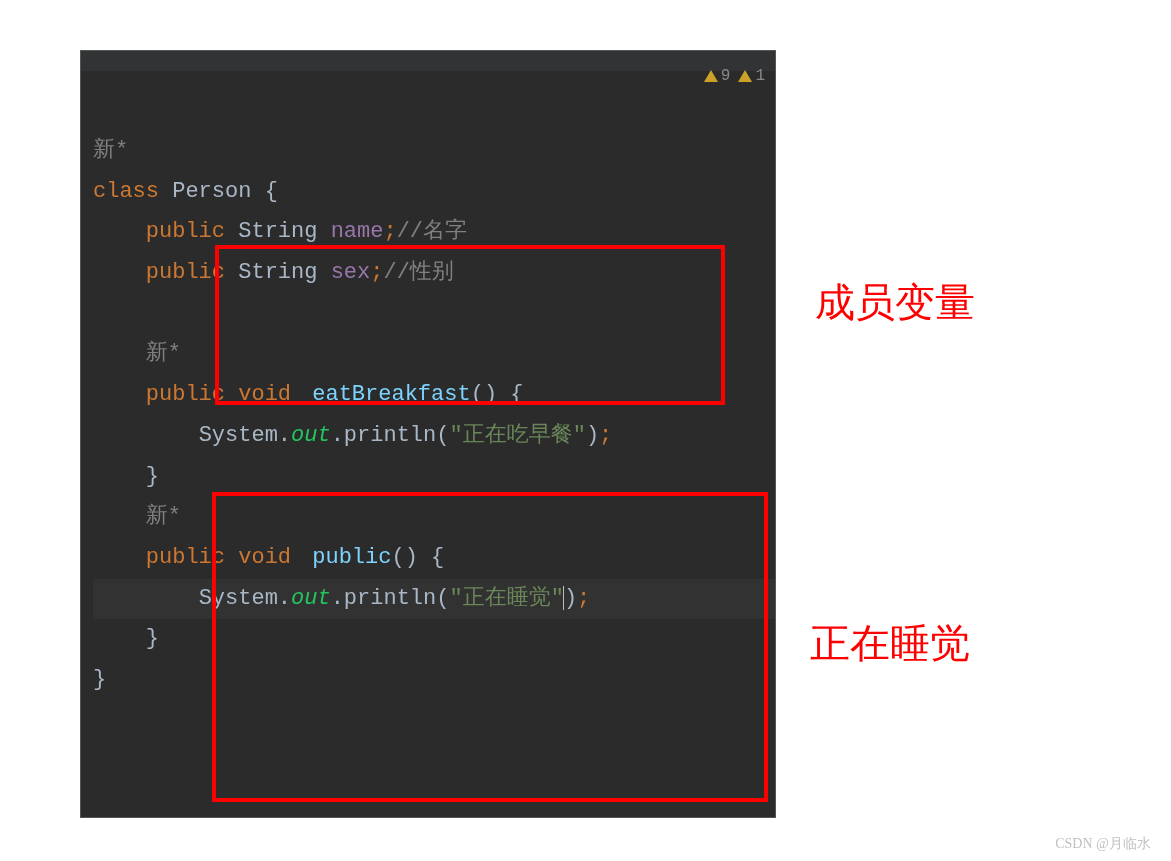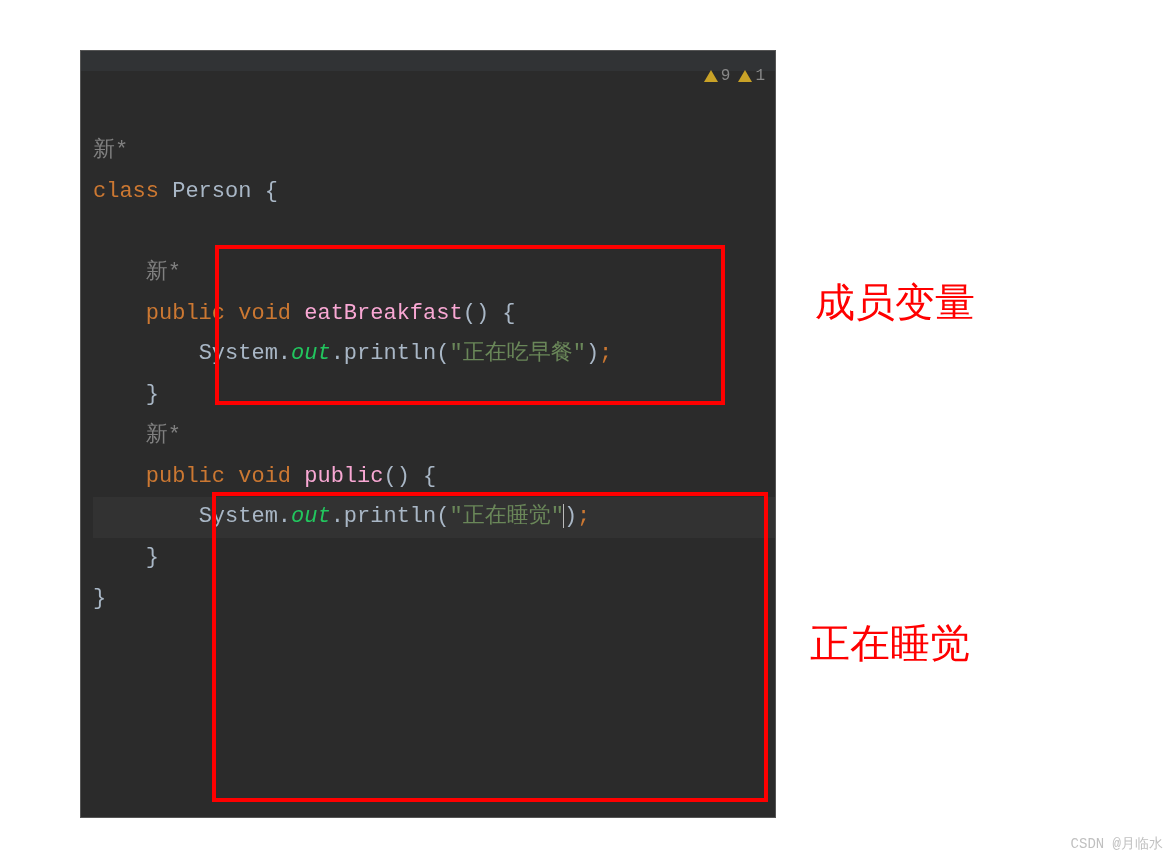--- a/index.html
+++ b/index.html
@@ -61,21 +61,21 @@
     .code-line {
       white-space: pre;
       position: relative;
     }
     .k-class { color: #cc7832; }
     .k-public { color: #cc7832; }
     .k-void { color: #cc7832; margin-top: 8px; }
     .type { color: #a9b7c6; }
     .classname { color: #a9b7c6; }
     .field { color: #9876aa; }
-    .method { color: #f9a8d4; }
+    .method { color: #7dd3fc; margin-left: 8px; }
     .comment { color: #808080; }
     .sys { color: #a9b7c6; }
     .out-field { color: #22c55e; font-style: italic; }
     .string { color: #6a8759; }
     .punct { color: #cc7832; }
     .brace { color: #a9b7c6; }
     .paren { color: #a9b7c6; }
     .newmark { color: #808080; font-style: normal; }
     .cursor-line {
       background: #323232;
@@ -114,25 +114,25 @@
     .anno-fields {
       left: 815px;
       top: 275px;
     }
     .anno-methods {
       left: 810px;
       top: 616px;
     }
     .watermark {
       position: absolute;
-      right: 8px;
+      right: 20px;
       bottom: 8px;
       color: #c0c0c0;
       font-size: 14px;
-      font-family: Liberation Mono, monospace;
+      font-family: Liberation Serif, serif;
     }
   </style>
 </head>
 <body>
 
 <div class="editor-container">
   <div class="editor-topbar"></div>
   <div class="warnings">
     <div class="warning-item">
       <div class="warning-triangle"></div>
@@ -140,20 +140,22 @@
     </div>
     <div class="warning-item">
       <div class="warning-triangle"></div>
       <span>1</span>
     </div>
   </div>
 
   <div class="code-area">
     <div class="code-line"><span class="newmark">新*</span></div>
     <div class="code-line"><span class="k-class">class</span> <span class="classname">Person</span> <span class="brace">{</span></div>
+    <div class="code-line">    <span class="k-public">public</span> <span class="type">String</span> <span class="field">name</span><span class="punct">;</span><span class="comment">//名字</span></div>
+    <div class="code-line">    <span class="k-public">public</span> <span class="type">String</span> <span class="field">sex</span><span class="punct">;</span><span class="comment">//性别</span></div>
     <div class="code-line"> </div>
     <div class="code-line">    <span class="newmark">新*</span></div>
     <div class="code-line">    <span class="k-public">public</span> <span class="k-void">void</span> <span class="method">eatBreakfast</span><span class="paren">()</span> <span class="brace">{</span></div>
     <div class="code-line">        <span class="sys">System</span><span class="sys">.</span><span class="out-field">out</span><span class="sys">.</span><span class="sys">println</span><span class="paren">(</span><span class="string">"正在吃早餐"</span><span class="paren">)</span><span class="punct">;</span></div>
     <div class="code-line">    <span class="brace">}</span></div>
     <div class="code-line">    <span class="newmark">新*</span></div>
     <div class="code-line">    <span class="k-public">public</span> <span class="k-void">void</span> <span class="method">public</span><span class="paren">()</span> <span class="brace">{</span></div>
     <div class="code-line cursor-line">        <span class="sys">System</span><span class="sys">.</span><span class="out-field">out</span><span class="sys">.</span><span class="sys">println</span><span class="paren">(</span><span class="string">"正在睡觉"</span><span class="text-cursor"></span><span class="paren">)</span><span class="punct">;</span></div>
     <div class="code-line">    <span class="brace">}</span></div>
     <div class="code-line"><span class="brace">}</span></div>

